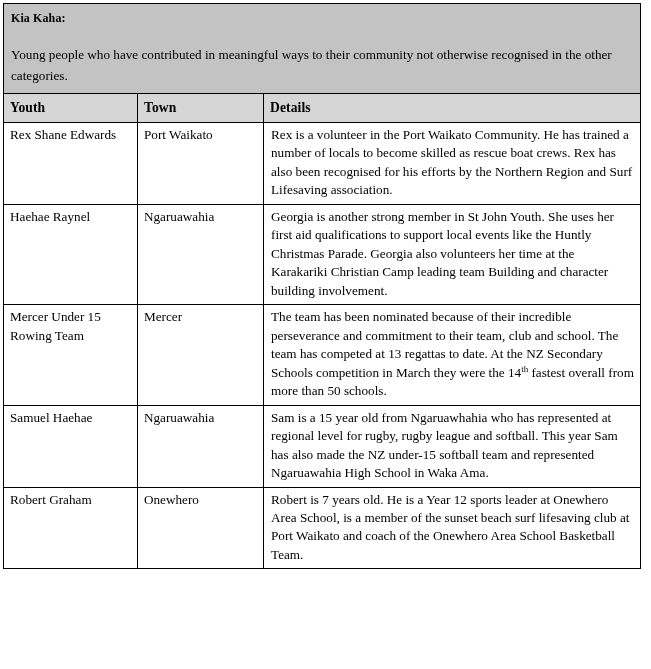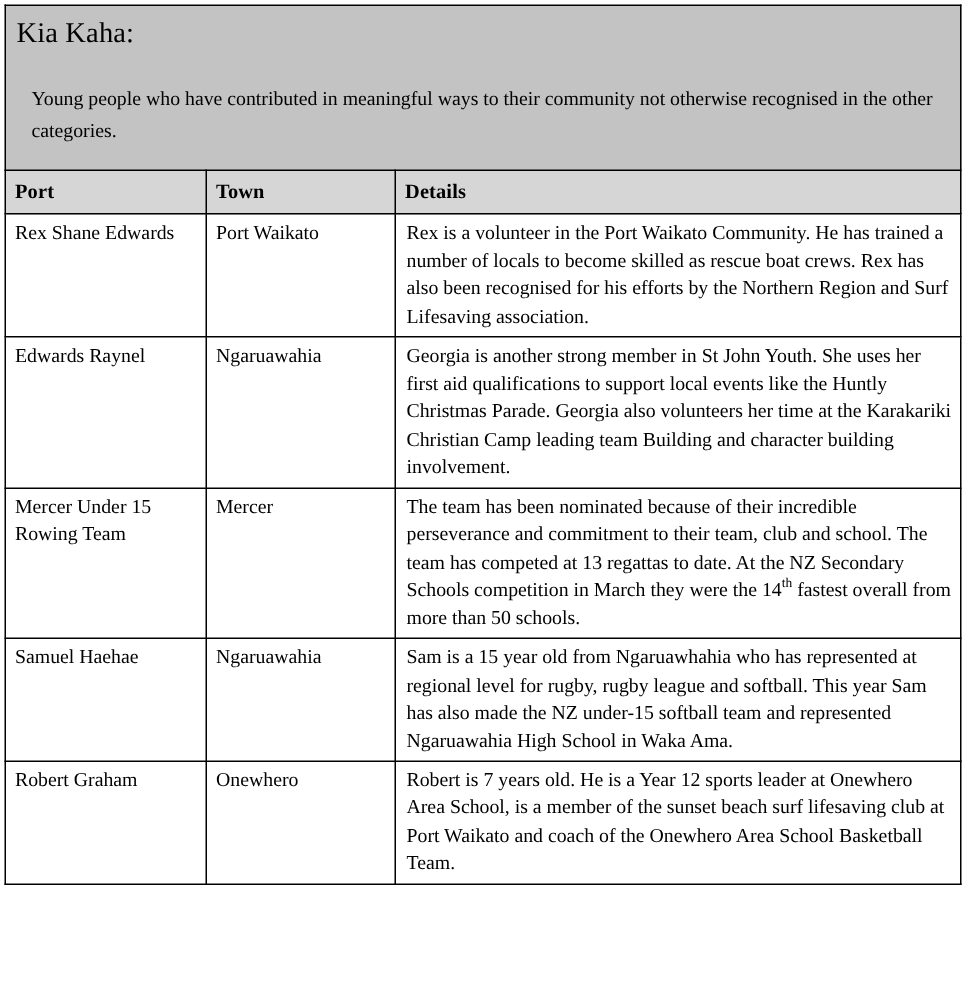--- a/index.html
+++ b/index.html
@@ -38,30 +38,30 @@
     line-height: 1.40;
     font-weight: normal;
     text-align: left;
   }
   
   .banner-cell {
     background: #c3c3c3;
     padding: 5px 6px 6px 7px !important;
   }
   .banner-title {
-    font-weight: normal;
-    font-size: 19px;
+    font-weight: bold;
+    font-size: 12px;
     line-height: 1.5;
     margin: 0 0 17px 0;
     letter-spacing: 0.1px;
   }
   .banner-desc {
     font-size: 13.2px;
     line-height: 1.62;
-    margin: 10px;
+    margin: 0;
     font-family: Liberation Serif, serif;
   }
   
   .col-header {
     background: #d6d6d6;
     font-weight: bold !important;
     font-size: 13.6px !important;
     padding: 4px 5px 5px 6px !important;
     letter-spacing: 0.1px;
   }
@@ -101,33 +101,33 @@
     </colgroup>
     <tbody>
       <tr>
         <td class="banner-cell" colspan="3">
           <div class="banner-title">Kia Kaha:</div>
           <div class="banner-desc">Young people who have contributed in meaningful ways to their community not otherwise recognised in the other categories.</div>
         </td>
       </tr>
 
       <tr>
-        <th class="col-header">Port</th>
+        <th class="col-header">Youth</th>
         <th class="col-header">Town</th>
         <th class="col-header">Details</th>
       </tr>
 
       <tr>
         <td class="cell-name">Rex Shane Edwards</td>
         <td class="cell-town">Port Waikato</td>
         <td class="cell-details">Rex is a volunteer in the Port Waikato Community. He has trained a number of locals to become skilled as rescue boat crews. Rex has also been recognised for his efforts by the Northern Region and Surf Lifesaving association.</td>
       </tr>
 
       <tr>
-        <td class="cell-name">Edwards Raynel</td>
+        <td class="cell-name">Haehae Raynel</td>
         <td class="cell-town">Ngaruawahia</td>
         <td class="cell-details">Georgia is another strong member in St John Youth. She uses her first aid qualifications to support local events like the Huntly Christmas Parade.  Georgia also volunteers her time at the Karakariki Christian Camp leading team Building and character building involvement.</td>
       </tr>
 
       <tr>
         <td class="cell-name">Mercer Under 15 Rowing Team</td>
         <td class="cell-town">Mercer</td>
         <td class="cell-details"><span>The team has been nominated because of their incredible perseverance and commitment to their team, club and school. The team has competed at 13 regattas to date. At the NZ Secondary Schools competition in March they were the 14</span><sup>th</sup><span> fastest overall from more than 50 schools.</span></td>
       </tr>
 

